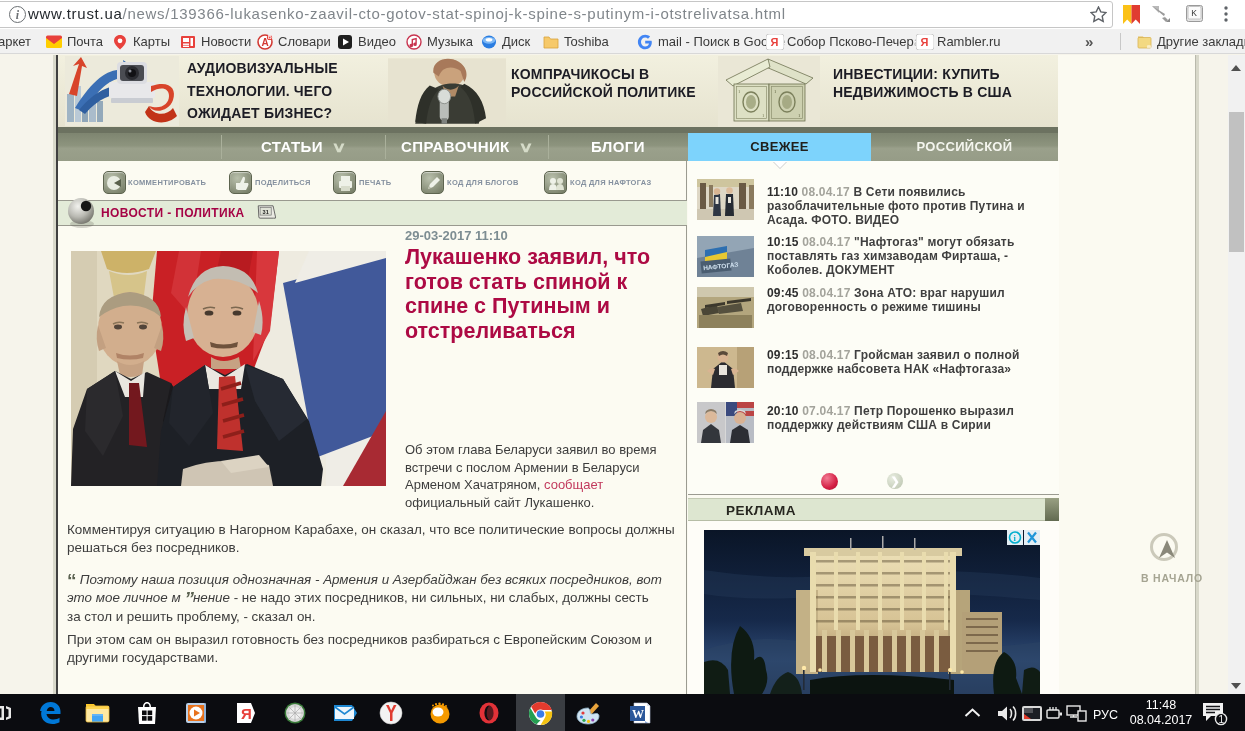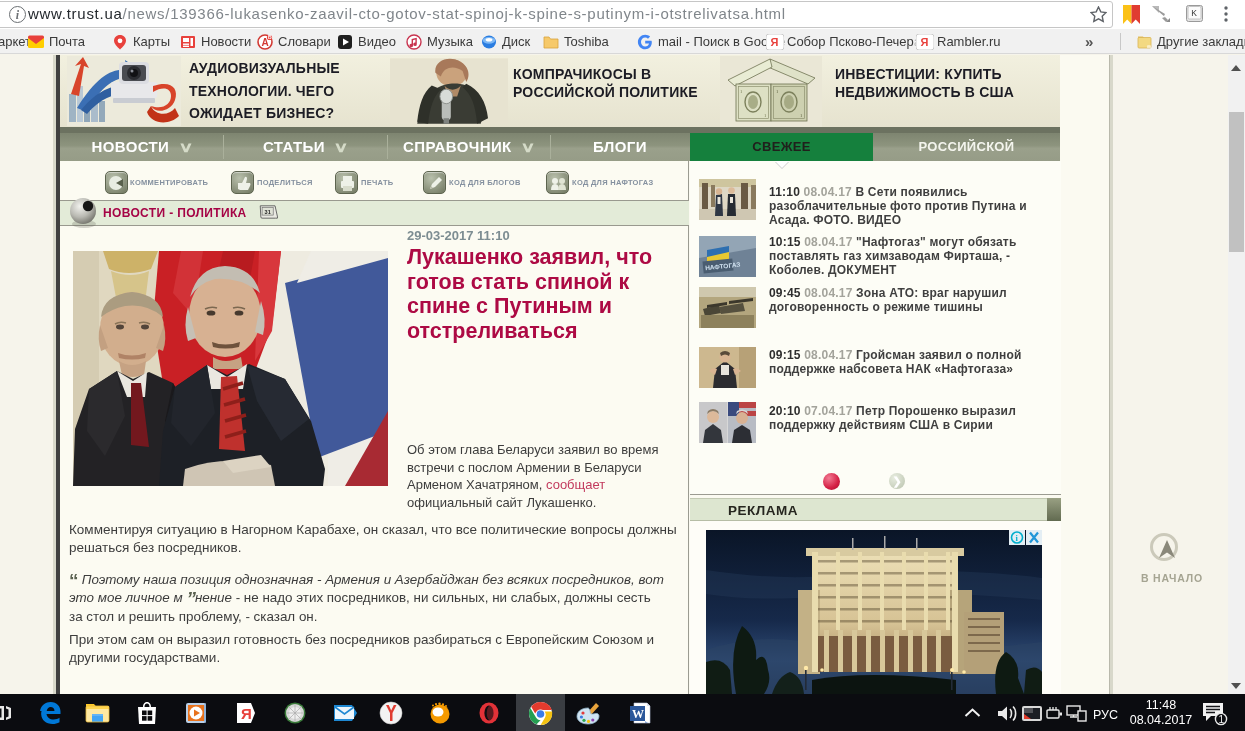--- a/index.html
+++ b/index.html
@@ -17,30 +17,30 @@
 #starbtn{left:1090px;top:6px;}
 #extrow{position:absolute;left:1120px;top:0;height:29px;}
 
 
 #bmbar{position:absolute;left:0;top:29px;width:1245px;height:25px;background:#f1f1f1;border-bottom:1px solid #d8d8d8;overflow:hidden;}
 .bmitem{position:absolute;top:0;height:25px;display:flex;align-items:center;font-size:13px;color:#3a3a3a;white-space:nowrap;}
 .bmitem .fi{display:inline-block;width:16px;height:16px;margin-right:5px;position:relative;flex:0 0 16px;}
 
 
 #page{position:absolute;left:0;top:55px;width:1245px;height:639px;background:#f6f4eb;overflow:hidden;}
-#container{position:absolute;left:56px;top:0;width:1054px;height:639px;border-left:4px solid #404040;border-right:1px solid #b9b9ac;background:#fbfaf1;box-shadow:-3px 0 0 #d8d8ca,3px 0 0 #d8d8ca;}
+#container{position:absolute;left:56px;top:0;width:1140px;height:639px;border-left:2px solid #404040;border-right:1px solid #b9b9ac;background:#fbfaf1;box-shadow:-3px 0 0 #d8d8ca,3px 0 0 #d8d8ca;}
 
 #banner{position:absolute;left:0;top:0;width:1000px;height:72px;background:linear-gradient(#f2f0df,#e6e3cf);}
 .btxt{position:absolute;font-size:14px;font-weight:bold;color:#1c1c24;line-height:22.5px;letter-spacing:.2px;}
 #darkstrip{position:absolute;left:0;top:72px;width:1000px;height:6px;background:#6c7260;}
 #nav{position:absolute;left:0;top:78px;width:1000px;height:28px;background:linear-gradient(#7e8570 0%,#8d947e 45%,#9aa08b 55%,#969c87 100%);}
 .navitem{position:absolute;top:0;height:28px;line-height:28px;text-align:center;color:#fff;font-weight:bold;font-size:15px;letter-spacing:.4px;}
 .navsep{position:absolute;top:2px;width:1px;height:24px;background:#aab09b;}
 .chev{display:inline-block;color:#d5dbc8;font-size:14px;margin-left:7px;transform:scaleX(1.5);}
-#tab-active{position:absolute;left:630px;top:78px;width:183px;height:28px;background:#15803d;color:#20201c;font-weight:bold;font-size:13px;line-height:28px;text-align:center;letter-spacing:.3px;}
+#tab-active{position:absolute;left:630px;top:78px;width:183px;height:28px;background:#7dd3fc;color:#20201c;font-weight:bold;font-size:13px;line-height:28px;text-align:center;letter-spacing:.3px;}
 #tab-inactive{position:absolute;left:813px;top:78px;width:187px;height:28px;color:#f4f5ee;font-weight:bold;font-size:13px;line-height:28px;text-align:center;letter-spacing:.3px;}
 #tabpointer{position:absolute;left:715px;top:106px;z-index:6;width:0;height:0;border-left:7px solid transparent;border-right:7px solid transparent;border-top:7px solid #fff;filter:drop-shadow(0 1px 0 #ccc);}
 
 #leftcol{position:absolute;left:0;top:106px;width:629px;height:533px;background:#fcfbf2;border-right:1px solid #9b9b91;}
 #rightcol{position:absolute;left:630px;top:106px;width:370px;height:533px;}
 
 
 .actionbtn{position:absolute;width:23px;height:23px;border-radius:5px;background:radial-gradient(circle at 35% 30%,#b9c0ac,#6f765f);border:1px solid #5d644f;box-shadow:inset 0 1px 1px rgba(255,255,255,.5);}
 .actionlbl{position:absolute;font-size:7.5px;font-weight:bold;color:#84909f;letter-spacing:.3px;white-space:nowrap;}
 
@@ -115,21 +115,21 @@
     <svg class="abs" style="left:104px;top:6px;" width="4" height="16" viewBox="0 0 4 16">
           <circle cx="2" cy="2" r="1.7" fill="#5f6368"></circle>
           <circle cx="2" cy="8" r="1.7" fill="#5f6368"></circle>
           <circle cx="2" cy="14" r="1.7" fill="#5f6368"></circle>
         </svg>
   </div>
 </div>
 
 <div id="bmbar">
   <div class="bmitem" style="left:-13px;">Маркет</div>
-  <div class="bmitem" style="left:28px;"><span class="fi"><svg width="16" height="16" viewBox="0 0 16 16">
+  <div class="bmitem" style="left:46px;"><span class="fi"><svg width="16" height="16" viewBox="0 0 16 16">
             <rect x="0" y="3" width="16" height="11" rx="1.5" fill="#ffce00"></rect>
             <path d="M0 4 L8 10 L16 4 L16 3 A1.5 1.5 0 0 0 14.5 1.5 L1.5 1.5 A1.5 1.5 0 0 0 0 3 Z" fill="#e8413c"></path>
           </svg></span>Почта</div>
   <div class="bmitem" style="left:112px;"><span class="fi"><svg width="16" height="16" viewBox="0 0 16 16">
             <path d="M8 1 C11.5 1 14 3.6 14 6.8 C14 10.5 8 15.5 8 15.5 C8 15.5 2 10.5 2 6.8 C2 3.6 4.5 1 8 1 Z" fill="#e8413c"></path>
             <circle cx="8" cy="6.8" r="2.4" fill="#fff"></circle>
           </svg></span>Карты</div>
   <div class="bmitem" style="left:180px;"><span class="fi"><svg width="16" height="16" viewBox="0 0 16 16">
             <rect x="1" y="2" width="14" height="12" rx="1" fill="#e8413c"></rect>
             <rect x="3" y="4" width="6" height="4" fill="#fff"></rect>
@@ -244,21 +244,20 @@
         </g>
         <text x="20" y="37" font-size="4.5" fill="#70744e" font-family="Liberation Serif">1</text>
         <text x="44" y="61" font-size="4.5" fill="#70744e" font-family="Liberation Serif">1</text>
         <text x="56" y="37" font-size="4.5" fill="#565a38" font-family="Liberation Serif">1</text>
         <text x="80" y="61" font-size="4.5" fill="#565a38" font-family="Liberation Serif">1</text>
       </svg>
       <div class="btxt" style="left:775px;top:10px;line-height:18px;">ИНВЕСТИЦИИ: КУПИТЬ<br>НЕДВИЖИМОСТЬ В США</div>
     </div>
     <div id="darkstrip"></div>
     <div id="nav">
-      <div class="navitem" style="left:0;width:163px;">НОВОСТИ <span class="chev">∨</span></div>
       <div class="navitem" style="left:163px;width:164px;">СТАТЬИ <span class="chev">∨</span></div>
       <div class="navitem" style="left:327px;width:163px;">СПРАВОЧНИК <span class="chev">∨</span></div>
       <div class="navitem" style="left:490px;width:140px;">БЛОГИ</div>
       <div class="navsep" style="left:163px;"></div>
       <div class="navsep" style="left:327px;"></div>
       <div class="navsep" style="left:490px;"></div>
     </div>
     <div id="tab-active">СВЕЖЕЕ</div>
     <div id="tab-inactive">РОССИЙСКОЙ</div>
     <div id="tabpointer"></div>

